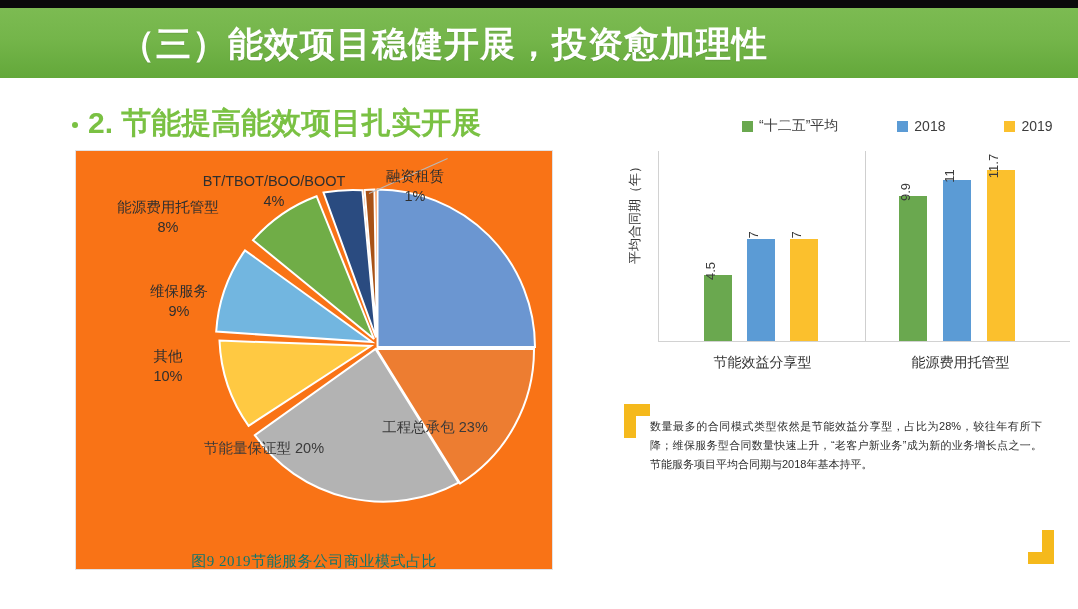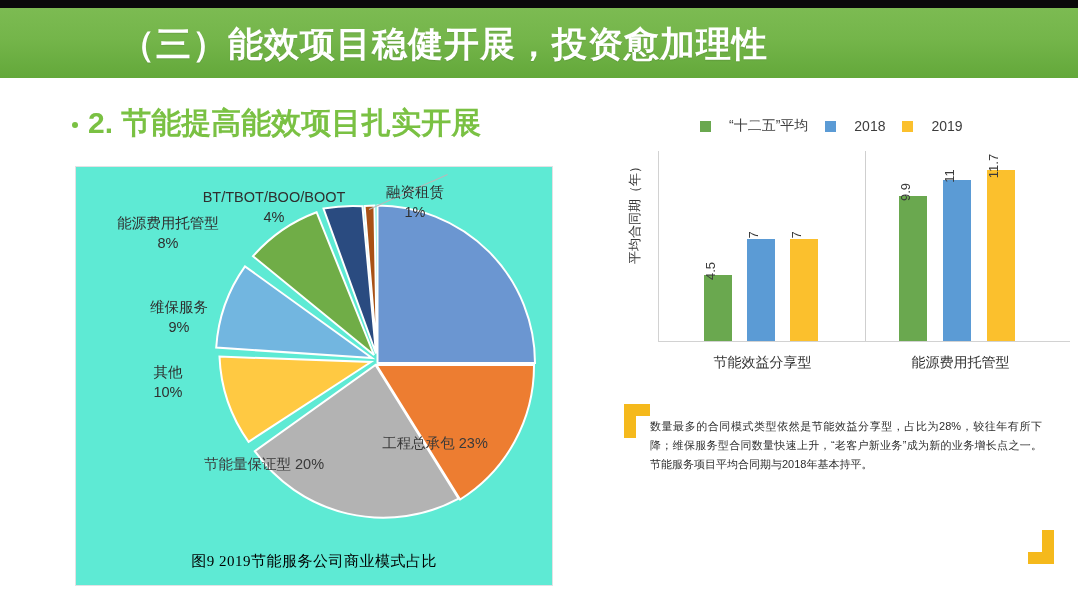--- a/index.html
+++ b/index.html
@@ -51,37 +51,37 @@
     width: 6px; height: 6px;
     border-radius: 50%;
     background: #7ac143;
     margin-right: 10px;
     margin-top: 3px;
     flex: 0 0 auto;
   }
   
   .pie-panel {
     position: absolute;
-    left: 75px; top: 166px;
+    left: 75px; top: 150px;
     width: 478px; height: 420px;
-    background: #5eead4;
+    background: #f97316;
     border: 1px solid #e2e2e4;
   }
   .pie-wrap {
     position: absolute;
     left: 135px; top: 32px;
     width: 330px; height: 330px;
   }
   .pie-wrap svg { display:block; width: 330px; height: 330px; }
   .pie-caption {
     position: absolute;
     left: 75px; top: 552px;
     width: 478px;
     text-align: center;
-    color: #000000;
+    color: #0f766e;
     font-family: "Liberation Serif", "DejaVu Serif", serif;
     font-size: 15px;
     letter-spacing: 0.5px;
   }
   
   .p-lab {
     position: absolute;
     color: #2f2f2f;
     font-size: 14.5px;
     line-height: 1.35;
@@ -100,21 +100,21 @@
   }
   .leader { position:absolute; background:#b9b9b9; }
   
   .legend {
     position: absolute;
     left: 700px; top: 117px;
     display: flex; align-items: center; gap: 17px;
     font-size: 14px; color: #3d3d3d;
     white-space: nowrap;
   }
-  .legend .item { display: flex; align-items: center; gap: 18px; }
+  .legend .item { display: flex; align-items: center; gap: 6px; margin-left: 42px; }
   .legend .sw { width: 11px; height: 11px; display:inline-block; }
   .bar-panel {
     position: absolute;
     left: 620px; top: 151px;
     width: 455px; height: 221px;
   }
   .axis-y-line {
     position: absolute; left: 38px; top: 0;
     width: 1px; height: 190px; background: #d2d2d2;
   }

